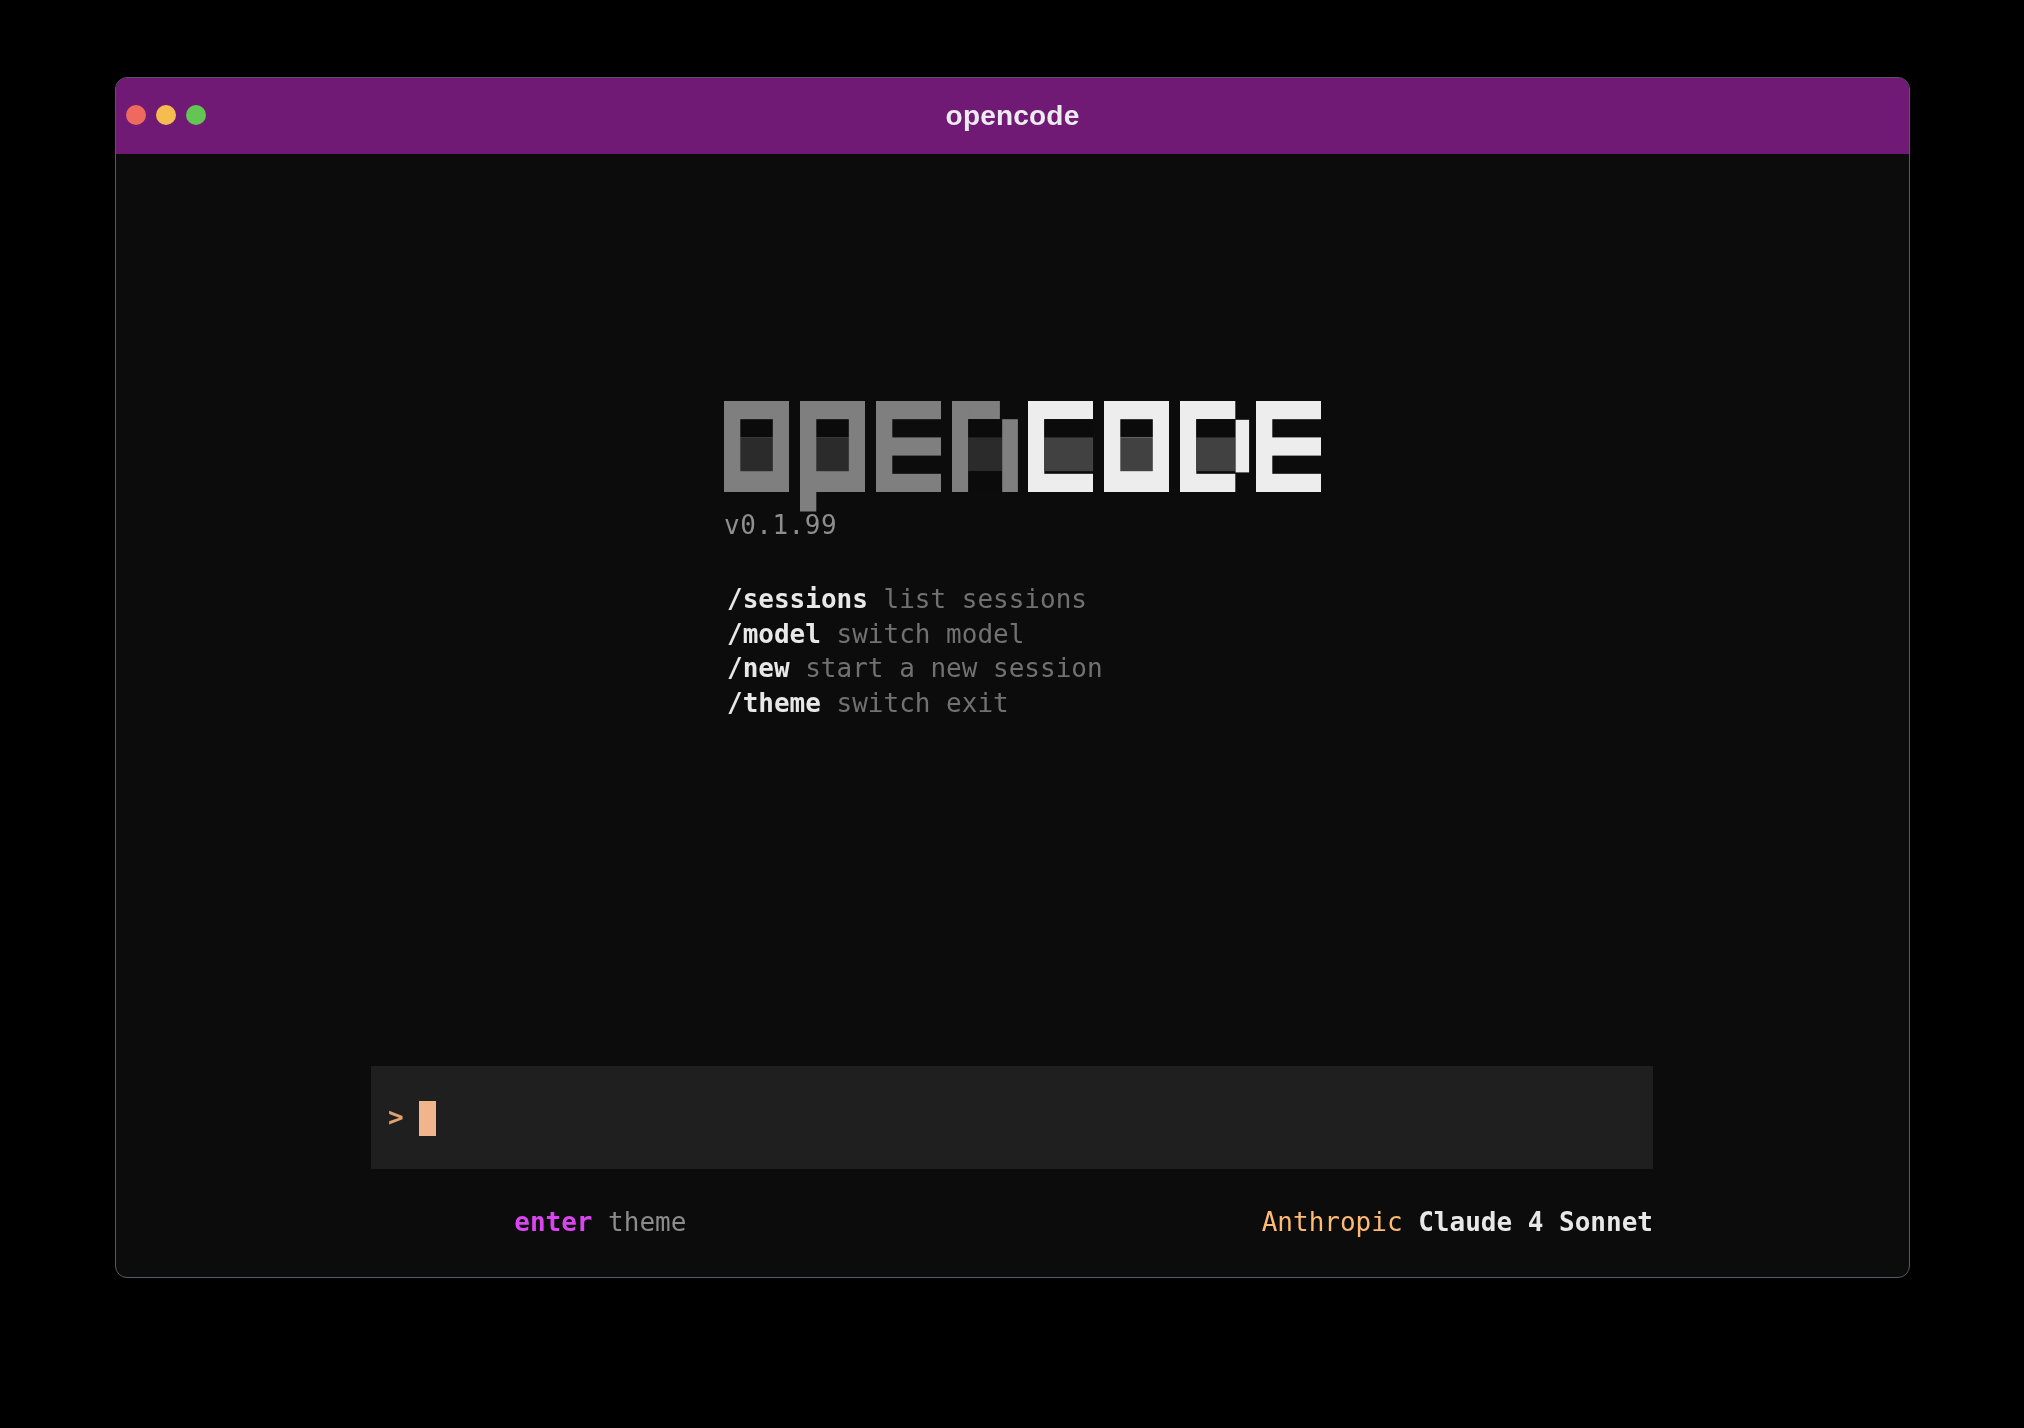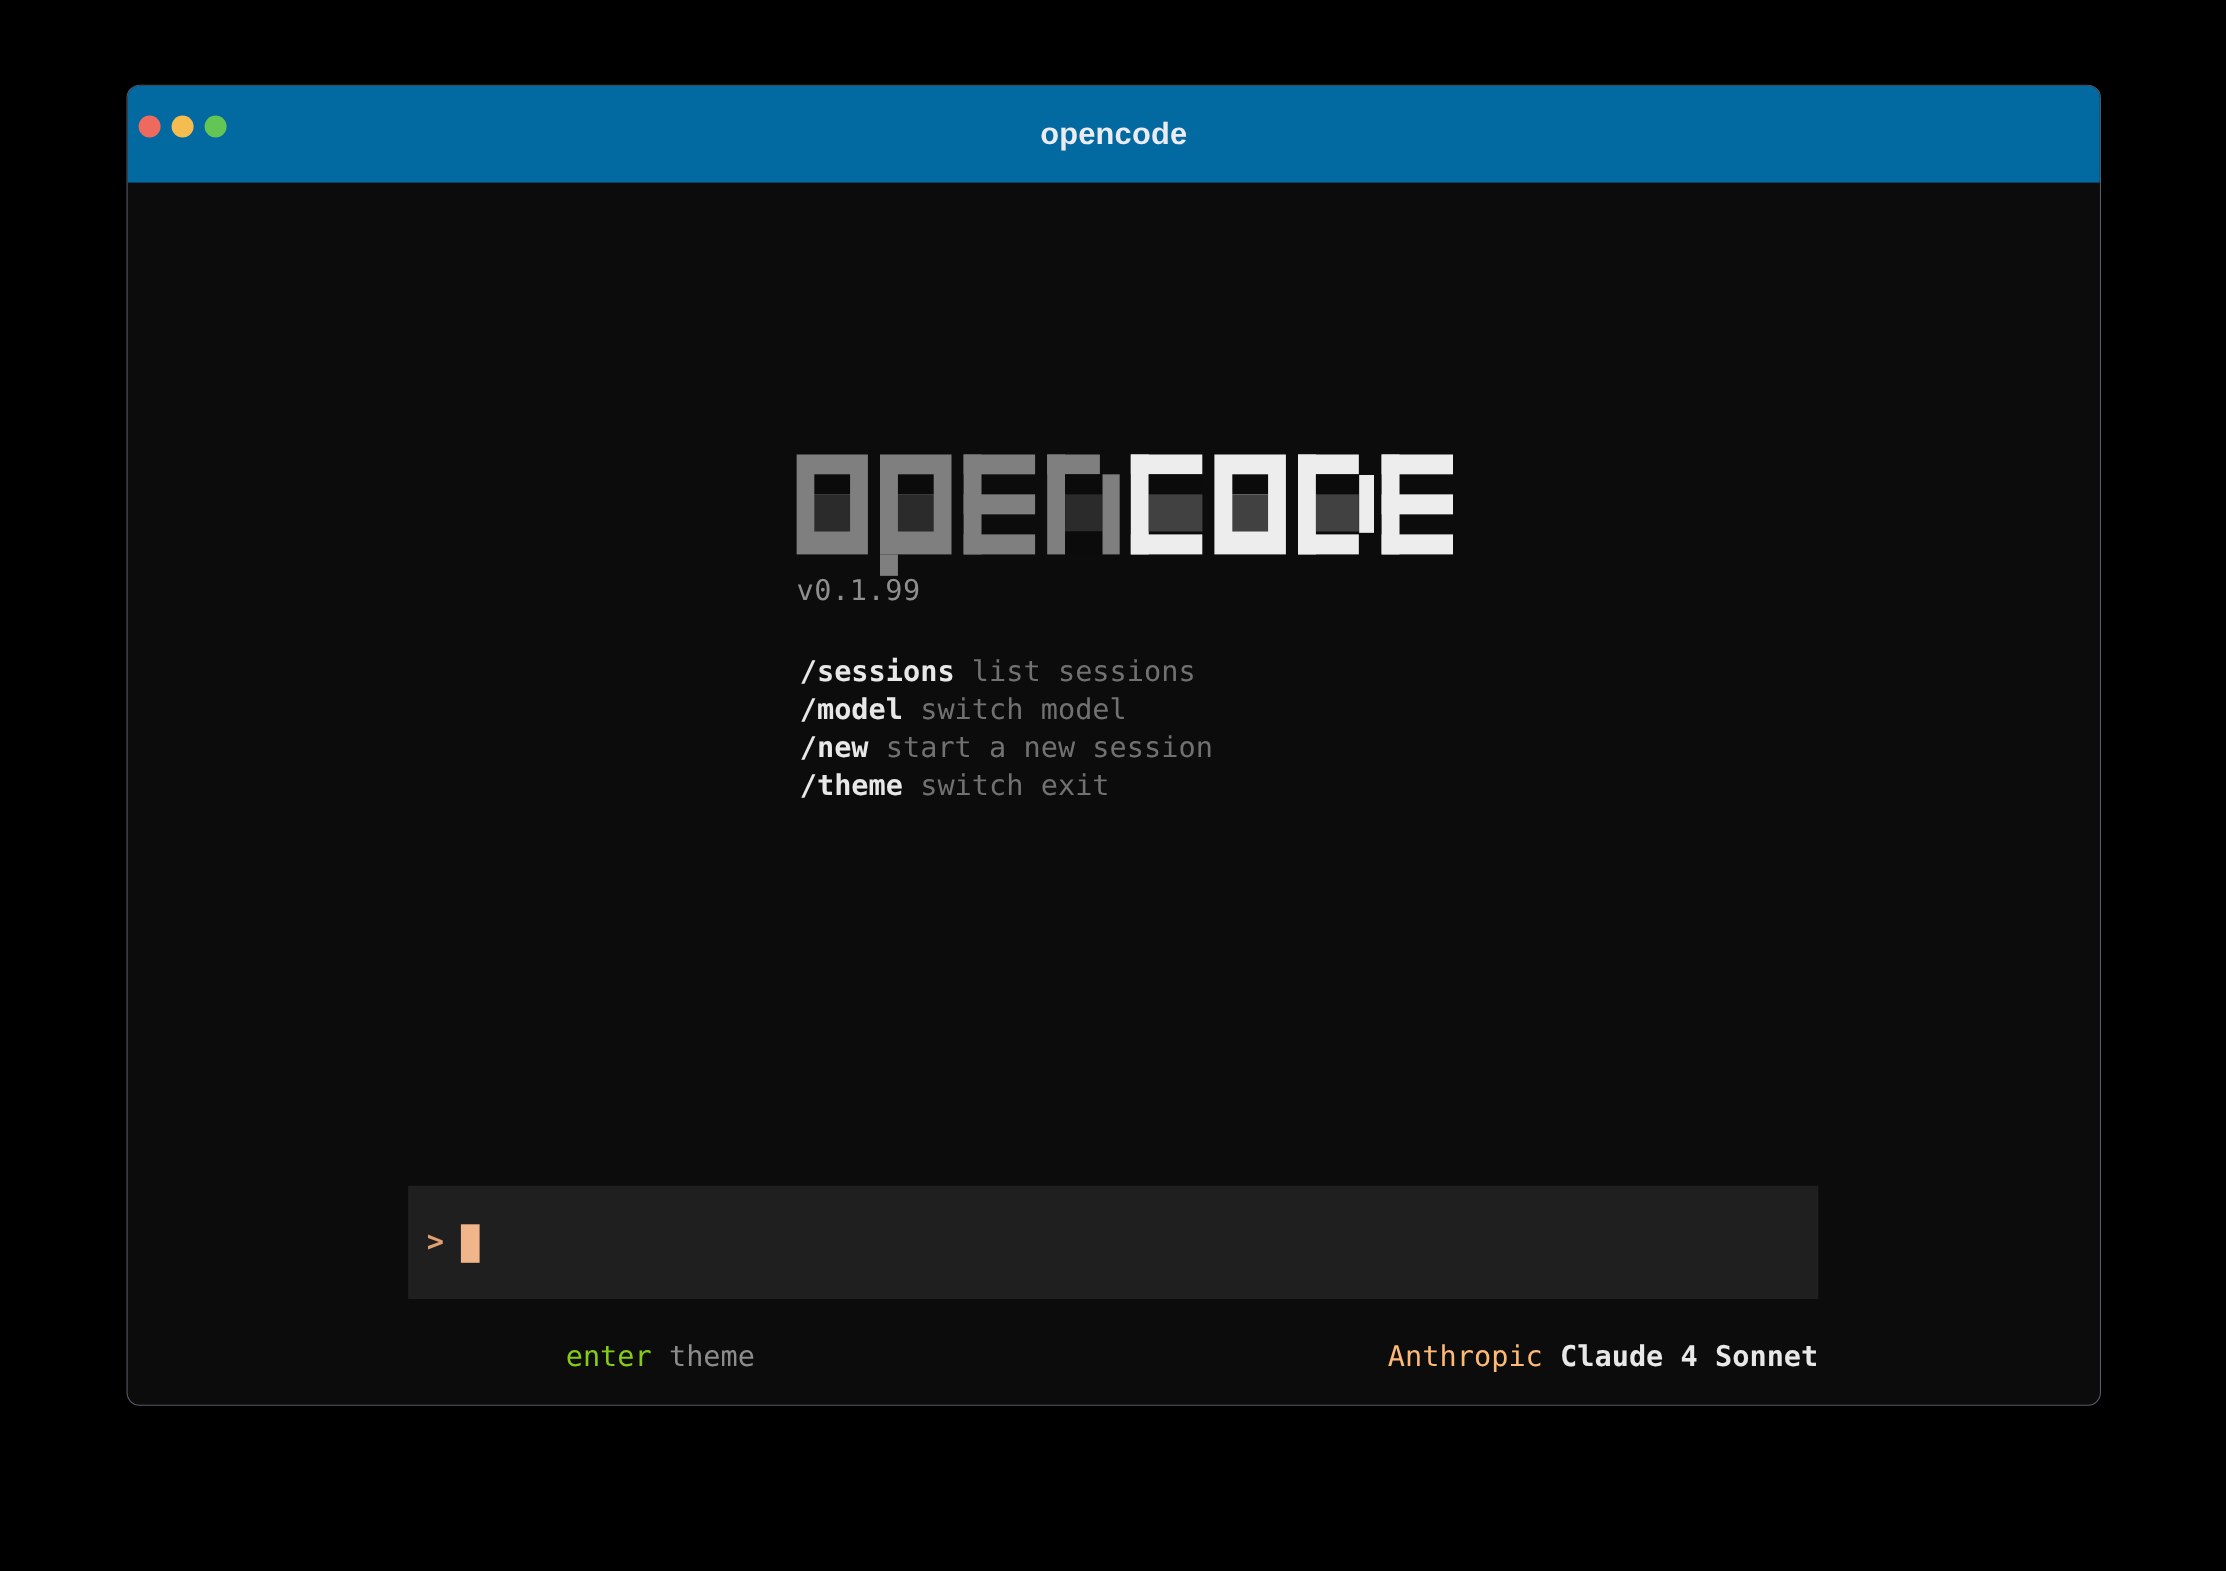--- a/index.html
+++ b/index.html
@@ -7,21 +7,21 @@
               font-family:"DejaVu Sans Mono", monospace; }
 
   .window {
     position:absolute; left:115px; top:77px; width:1795px; height:1201px;
     background:#0c0c0c; border:1px solid #565a66; border-radius:12px;
     box-shadow: inset 0 1px 0 rgba(255,255,255,.14);
     overflow:hidden;
   }
 
   .titlebar {
-    position:relative; height:88px; background:#0369a1;
+    position:relative; height:76px; background:#701a75;
     display:flex; align-items:center; justify-content:center;
   }
   .title {
     color:#ececf0; font-family:"Liberation Sans", sans-serif;
     font-size:28px; font-weight:700; letter-spacing:0.2px;
   }
   .tl {
     position:absolute; top:27px; width:20px; height:20px; border-radius:50%;
     background:#555; cursor:default;
   }
@@ -60,21 +60,21 @@
     position:absolute; left:78px; top:0; height:103px; line-height:103px;
     color:#e8e8e8; font-size:26px; white-space:pre;
   }
 
   .statusrow {
     position:absolute; left:255px; top:1023px; width:1282px;
     display:flex; justify-content:space-between; align-items:center;
     font-size:26px; line-height:30px; white-space:pre;
   }
   .statusrow .left { padding-left:18px; }
-  .key      { color:#84cc16; font-weight:400; margin-right:0.6em; }
+  .key      { color:#d946ef; font-weight:700; margin-right:0.6em; }
   .action   { color:#8c8c8c; }
   .provider { color:#fdba74; margin-right:0.6em; }
   .model    { color:#e8e8e8; font-weight:700; }
 </style>
 </head>
 <body>
 
 <div class="window">
 
   <div class="titlebar">

